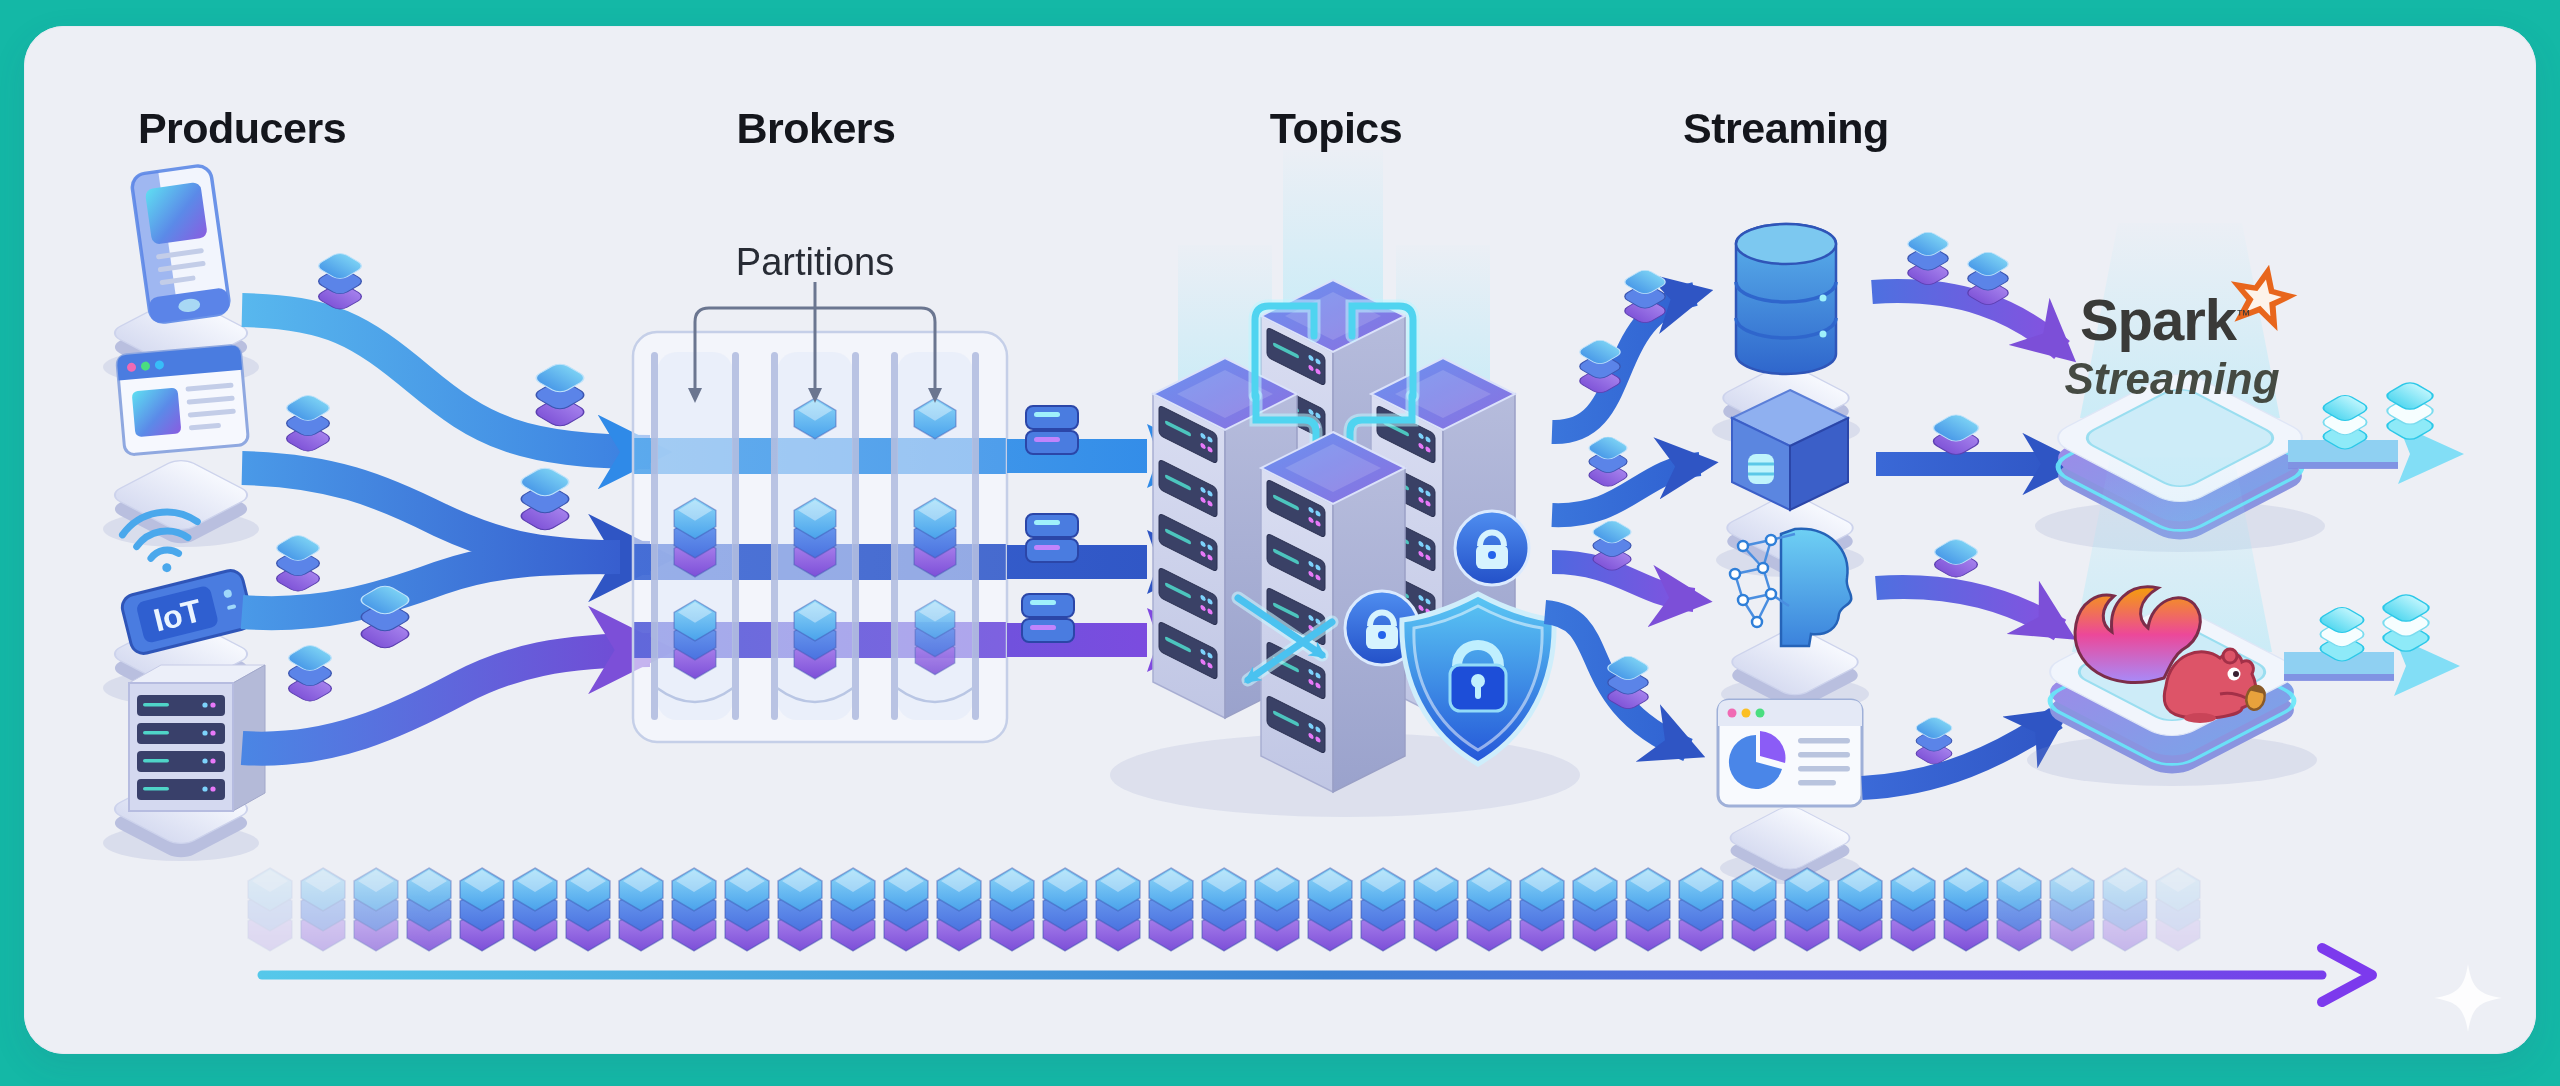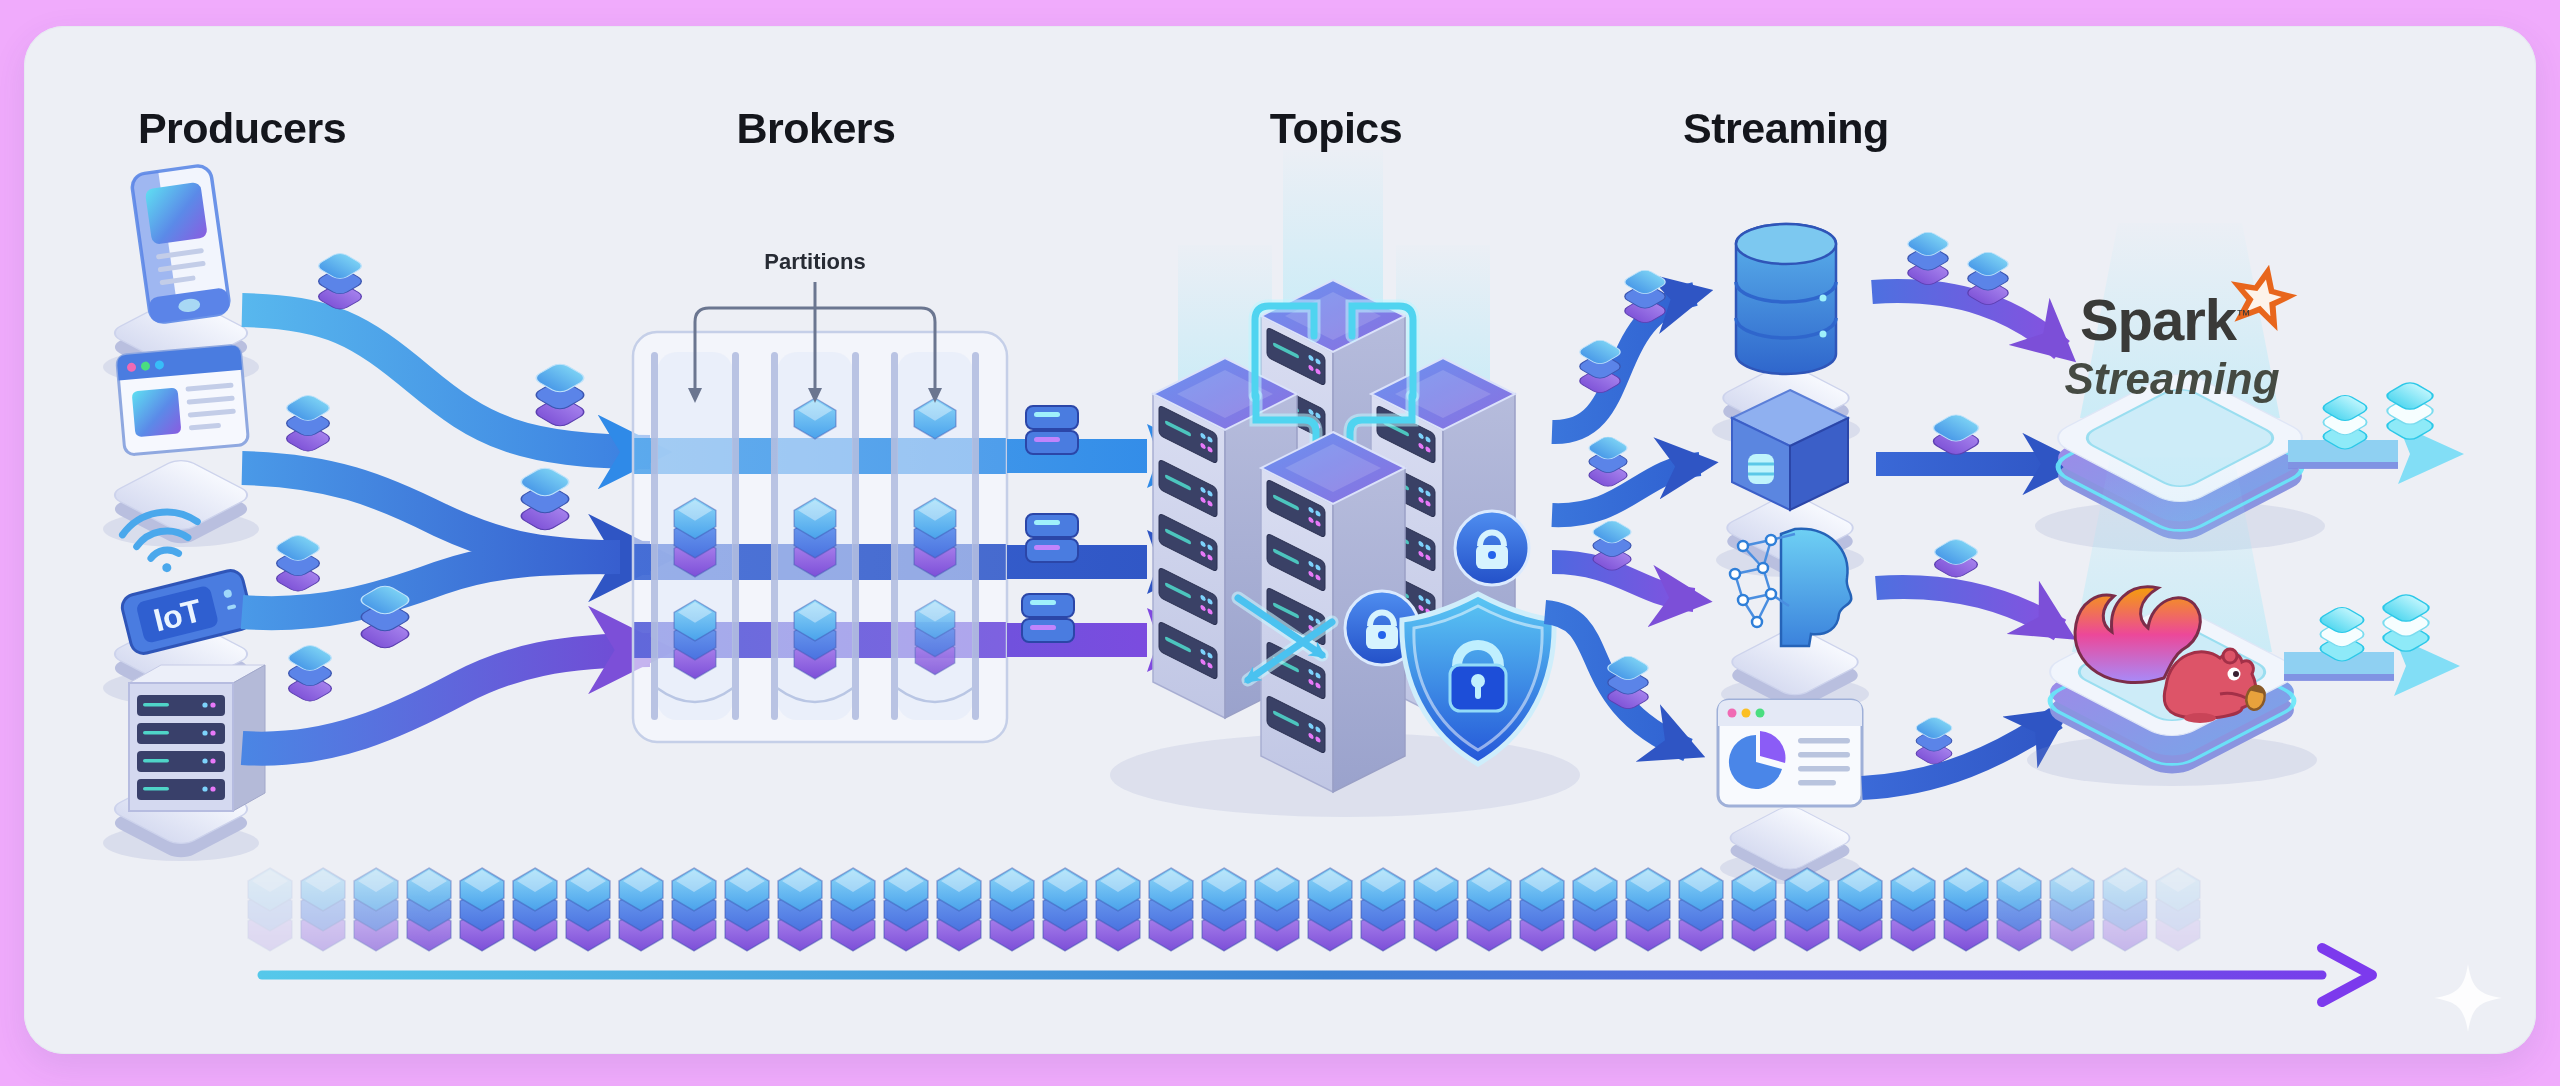--- a/index.html
+++ b/index.html
@@ -1,24 +1,24 @@
 <!DOCTYPE html>
 <html><head>
 <meta charset="utf-8">
 <style>
   html,body{margin:0;padding:0;background:#ffffff;}
-  .stage{position:relative;width:2560px;height:1086px;background:#f0abfc;overflow:hidden;
+  .stage{position:relative;width:2560px;height:1086px;background:#14b8a6;overflow:hidden;
          font-family:"Liberation Sans",sans-serif;}
   .card{position:absolute;left:24px;top:26px;right:24px;bottom:32px;background:#edeff5;
         border-radius:40px;box-shadow:0 12px 34px rgba(60,70,120,.10), inset 0 0 0 1px #e6e9f1;}
   .art{position:absolute;left:0;top:0;z-index:2;}
   .hdr{position:absolute;top:104px;transform:translateX(-50%);z-index:3;
        font-size:43px;font-weight:700;color:#14161c;letter-spacing:-.5px;white-space:nowrap;}
   .sublabel{position:absolute;transform:translate(-50%,-50%);z-index:3;
-       font-size:22px;font-weight:700;color:#272b34;white-space:nowrap;}
+       font-size:38px;font-weight:400;color:#272b34;white-space:nowrap;}
   text{font-family:"Liberation Sans",sans-serif;}
 </style>
 </head>
 <body>
 
 <div class="stage">
   <div class="card"></div>
 
   <div class="hdr" style="left:242px">Producers</div>
   <div class="hdr" style="left:816px">Brokers</div>

